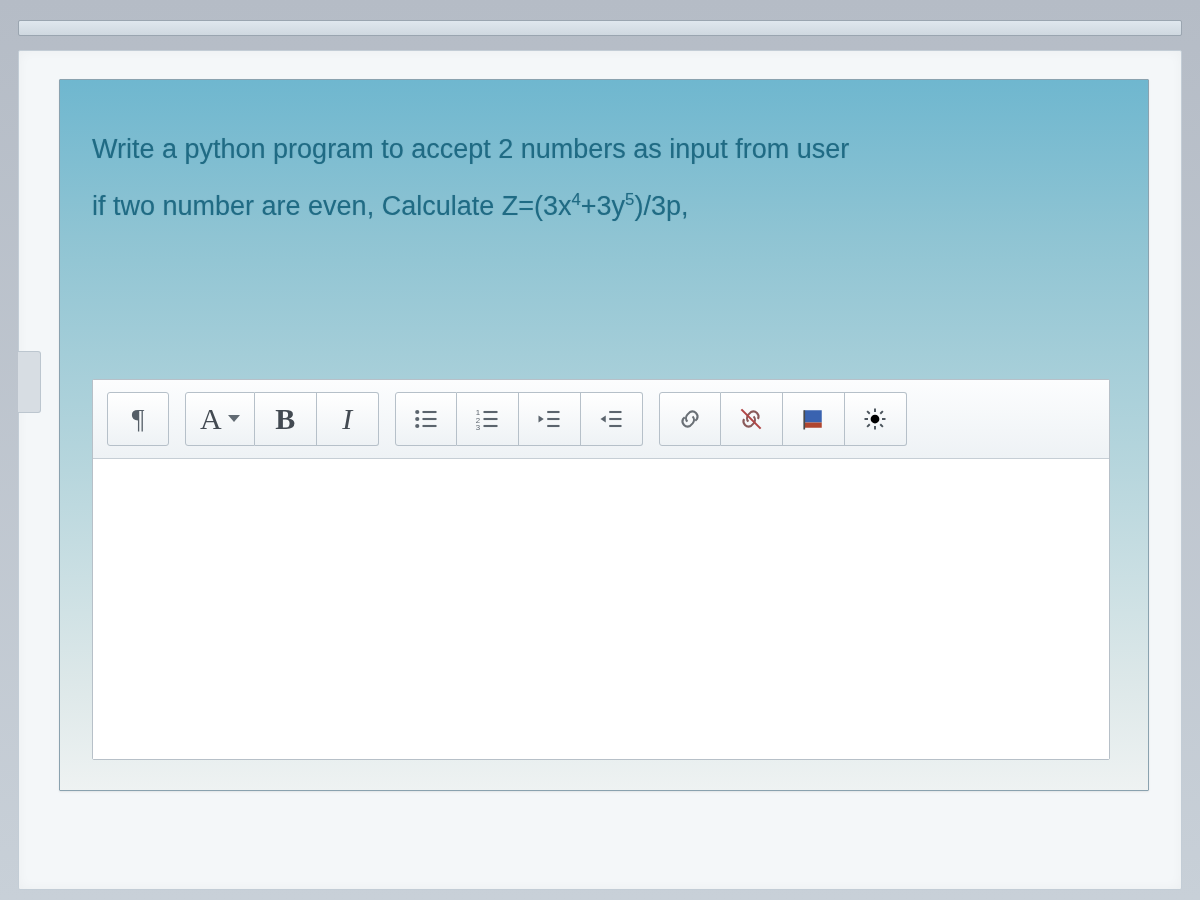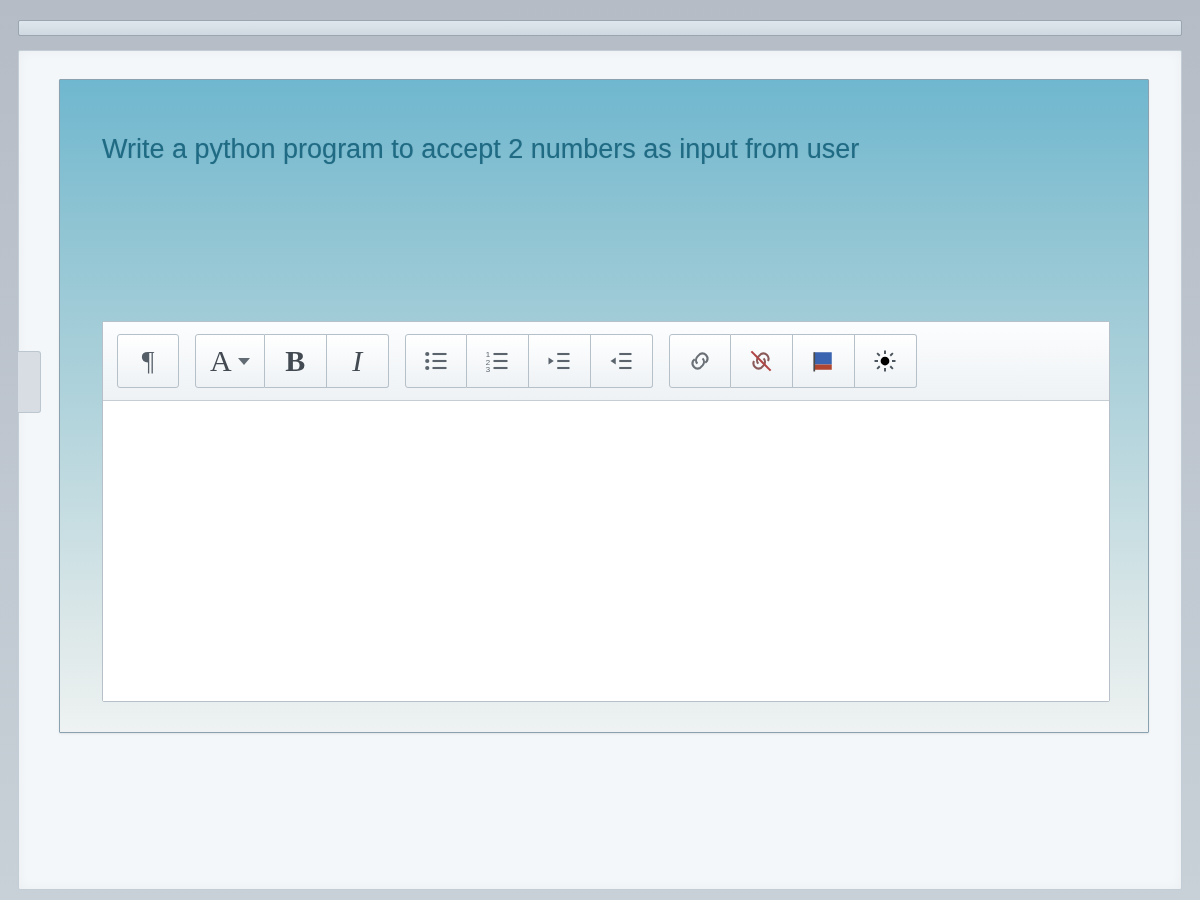--- a/index.html
+++ b/index.html
@@ -50,21 +50,21 @@
     border-left: none;
     border-radius: 0 3px 3px 0;
   }
 
   .question-card {
     width: 1090px;
     box-sizing: border-box;
     background: linear-gradient(180deg, #6fb7cf 0%, #8fc4d3 22%, #b7d6dd 55%, #dde8e9 85%, #eef2f2 100%);
     border: 1px solid #8aa2af;
     border-radius: 1px;
-    padding: 44px 38px 30px 42px;
+    padding: 44px 38px 30px 32px;
     box-shadow: 0 1px 2px rgba(0,0,0,0.08);
   }
 
   .question-text {
     color: #1f6b84;
     font-size: 27px;
     line-height: 1.9;
     font-weight: 500;
     text-shadow: 0 0 1px rgba(0,60,90,0.25);
   }
@@ -145,20 +145,23 @@
 <div class="outer-frame">
   <div class="titlebar-strip"></div>
 
   <div class="content-well">
     <div class="left-slug"></div>
 
     <div class="question-card">
 
       <div class="question-text">
         <p>Write a python program to accept 2 numbers as input from user</p>
+        <p>
+          <span>if two number are even, Calculate Z=(3x</span><sup>4</sup><span>+3y</span><sup>5</sup><span>)/3p,</span>
+        </p>
       </div>
 
       <div class="spacer"></div>
 
       <div class="editor-shell">
         <div class="toolbar">
 
           <div class="tool-group">
             <div class="tbtn">
               <span>¶</span>

